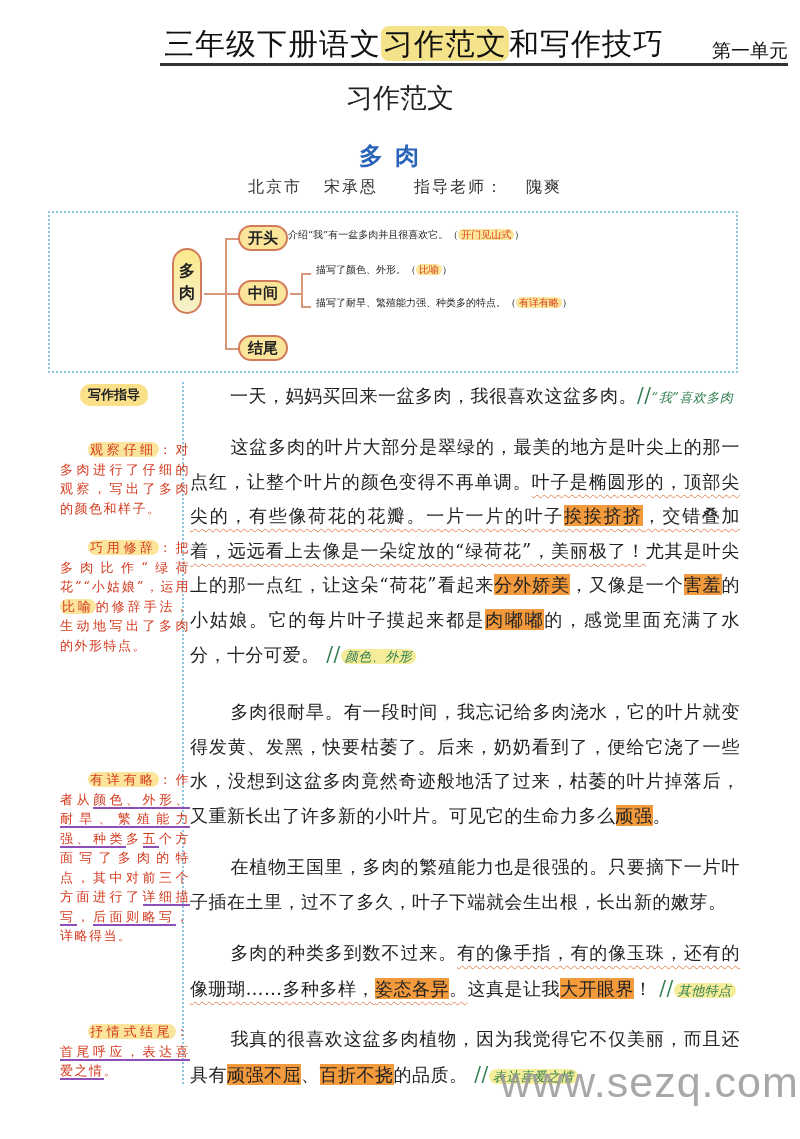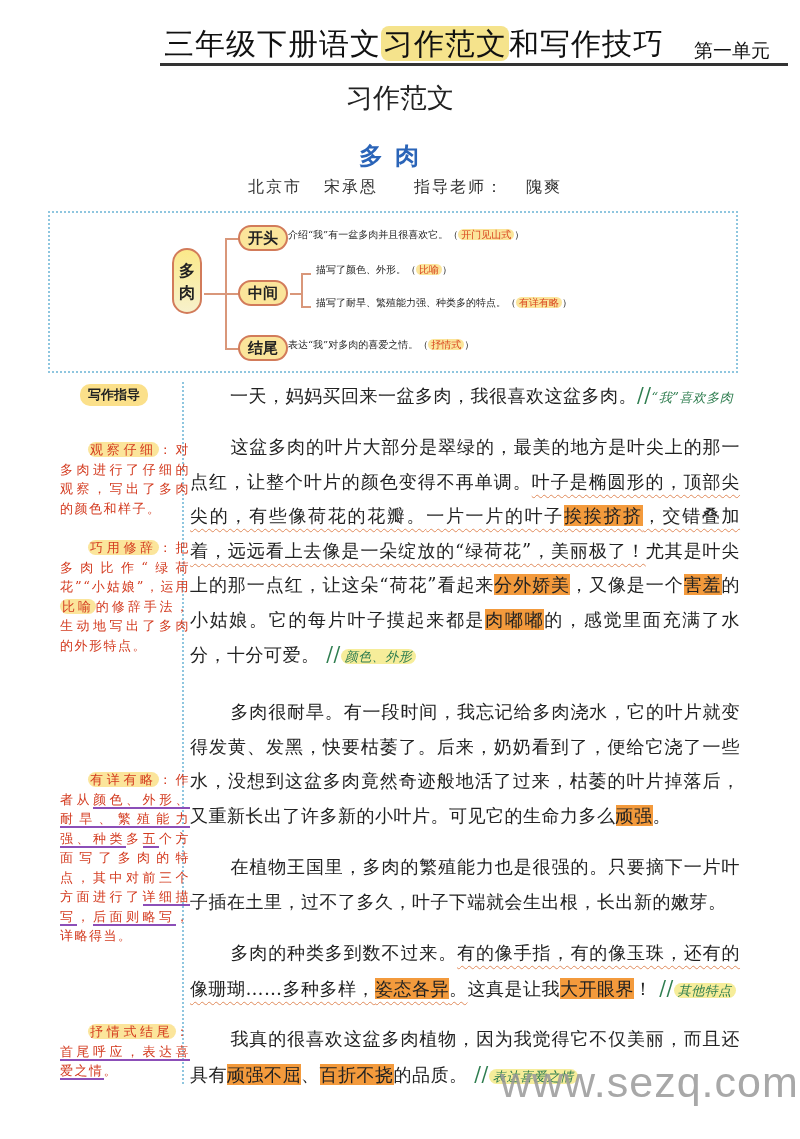--- a/index.html
+++ b/index.html
@@ -2,21 +2,21 @@
 <html><head>
 <meta charset="utf-8">
 <style>
   * { margin: 0; padding: 0; box-sizing: border-box; }
   html, body { width: 800px; height: 1139px; background: #ffffff; overflow: hidden; }
   body { position: relative; font-family: "DejaVu Serif", "Liberation Serif", serif; color: #222; }
 
   .header { position: absolute; left: 160px; top: 22px; width: 628px; height: 44px; border-bottom: 3px solid #333; }
   .header-title { position: absolute; left: 4px; top: 2px; font-size: 30px; letter-spacing: 1px; color: #111; white-space: nowrap; }
   .header-title .hl { background: #f5e38c; border-radius: 8px; padding: 0 2px; }
-  .header-unit { position: absolute; right: 18px; top: 16px; font-size: 19px; color: #111; }
+  .header-unit { position: absolute; right: 0; top: 16px; font-size: 19px; color: #111; }
 
   .section-title { position: absolute; left: 0; width: 800px; top: 80px; text-align: center; font-size: 27px; color: #222; font-family: "DejaVu Sans", "Liberation Sans", sans-serif; }
   .essay-title { position: absolute; left: 0; width: 790px; top: 140px; text-align: center; font-size: 24px; font-weight: bold; color: #2a64b8; letter-spacing: 12px; }
   .byline { position: absolute; left: 248px; top: 177px; font-size: 16px; color: #333; white-space: nowrap; letter-spacing: 2px; }
   .byline span { margin-right: 22px; }
 
   .mindmap { position: absolute; left: 48px; top: 211px; width: 690px; height: 162px; border: 2px dotted #8fc6df; }
   .mm-root { position: absolute; left: 122px; top: 35px; width: 30px; height: 66px; border: 2px solid #d27b5a; border-radius: 15px; background: linear-gradient(#fbe98a, #f7f1cc); font-size: 16px; font-weight: bold; color: #222; text-align: center; line-height: 22px; padding-top: 10px; font-family: "DejaVu Sans", sans-serif; }
   .mm-node { position: absolute; height: 26px; padding: 0 8px; border: 2px solid #d27b5a; border-radius: 13px; background: #fbe59b; font-size: 15px; font-weight: bold; line-height: 22px; color: #222; font-family: "DejaVu Sans", sans-serif; }
   .mm-line { position: absolute; background: #d9977a; }
@@ -68,21 +68,20 @@
   <div class="mm-line" style="left:251px; top:93px; width:10px; height:2px;"></div>
 
   <div class="mm-node" style="left:188px; top:12px;">开头</div>
   <div class="mm-text" style="left:238px; top:15px;"><span>介绍“我”有一盆多肉并且很喜欢它。（</span><span class="mm-tag">开门见山式</span><span>）</span></div>
 
   <div class="mm-node" style="left:188px; top:67px;">中间</div>
   <div class="mm-text" style="left:266px; top:50px;"><span>描写了颜色、外形。（</span><span class="mm-tag">比喻</span><span>）</span></div>
   <div class="mm-text" style="left:266px; top:83px;"><span>描写了耐旱、繁殖能力强、种类多的特点。（</span><span class="mm-tag">有详有略</span><span>）</span></div>
 
   <div class="mm-node" style="left:188px; top:122px;">结尾</div>
-  <div class="mm-text" style="left:238px; top:125px;"><span>表达“我”对多肉的喜爱之情。（</span><span class="mm-tag">抒情式</span><span>）</span></div>
 </div>
 
 <div class="guide-badge">写作指导</div>
 <div class="divider-v"></div>
 
 <div class="note" style="top:440px; text-indent:28px;"><span class="kw">观察仔细</span><span>：对多肉进行了仔细的观察，写出了多肉的颜色和样子。</span></div>
 
 <div class="note" style="top:538px; text-indent:28px;"><span class="kw">巧用修辞</span><span>：把多肉比作“绿荷花”“小姑娘”，运用</span><span class="kw">比喻</span><span>的修辞手法，生动地写出了多肉的外形特点。</span></div>
 
 <div class="note" style="top:770px; text-indent:28px;"><span class="kw">有详有略</span><span>：作者从</span><span class="ul">颜色、外形、耐旱、繁殖能力强、种类</span><span>多</span><span class="ul">五</span><span>个方面写了多肉的特点，其中对前三个方面进行了</span><span class="ul">详细描写</span><span>，</span><span class="ul">后面则略写</span><span>，详略得当。</span></div>

